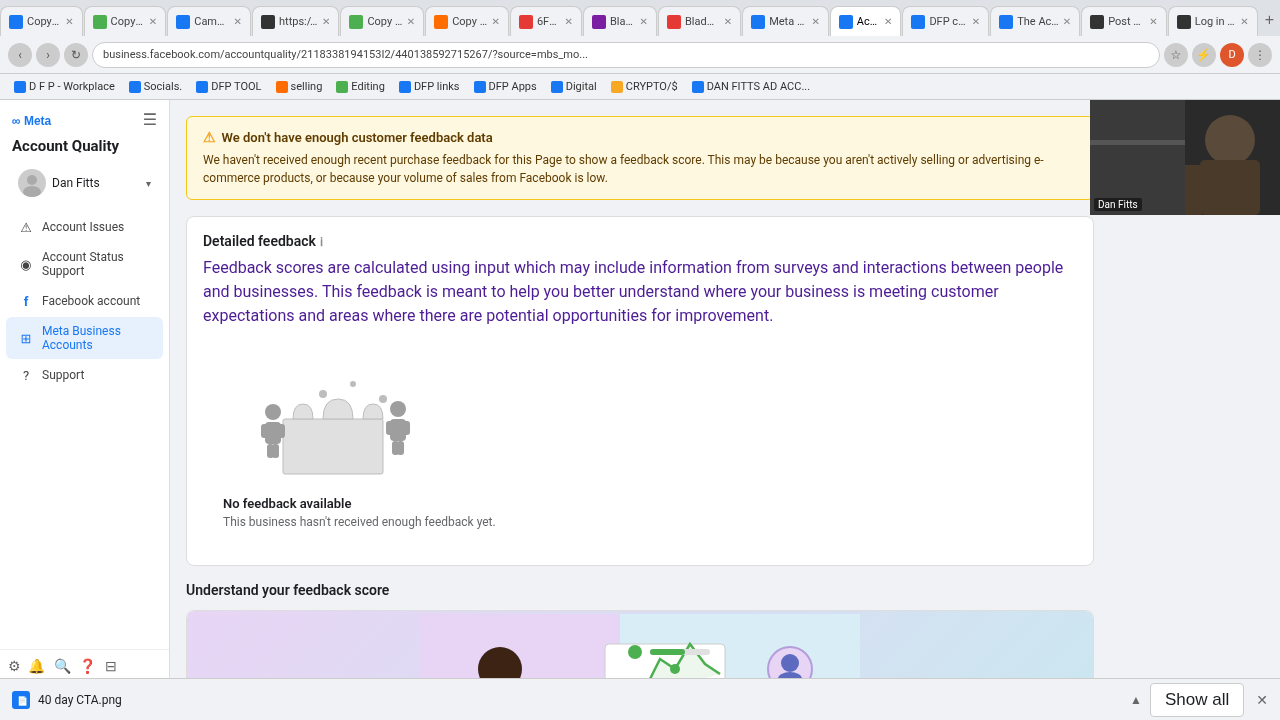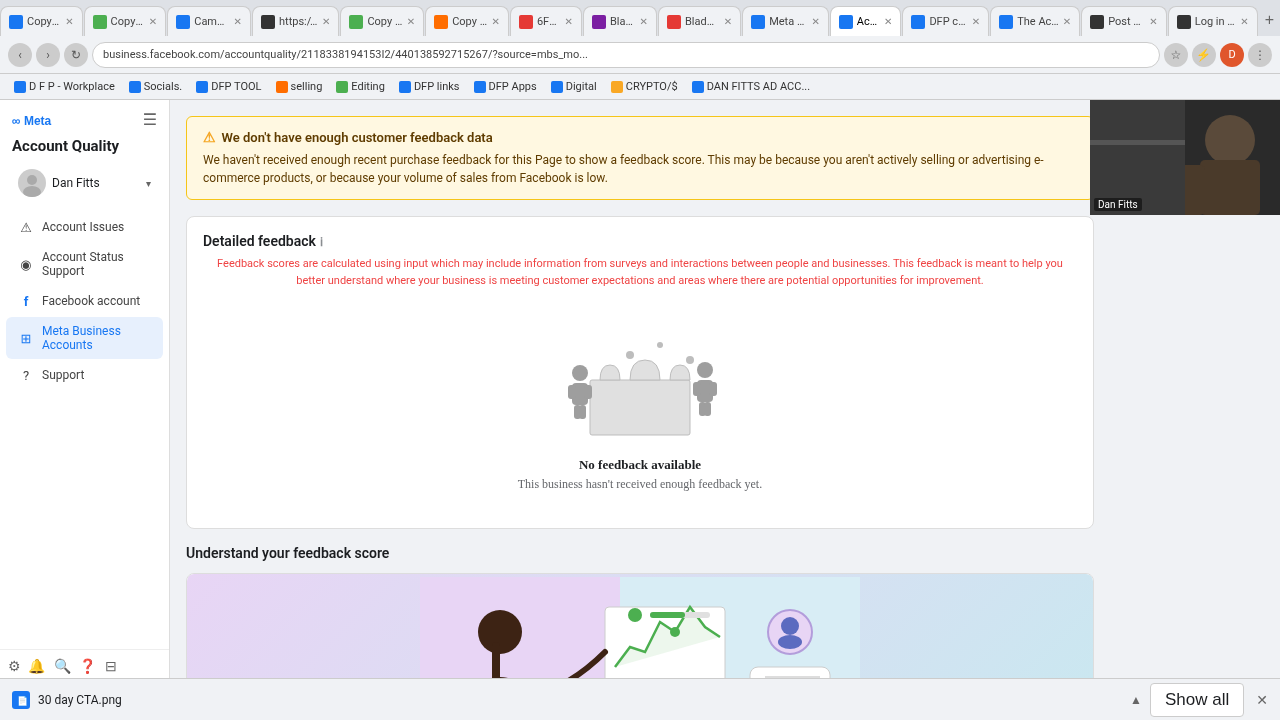--- a/index.html
+++ b/index.html
@@ -49,24 +49,24 @@
     
     .warning-banner { background: #fff8e1; border: 1px solid #f5c518; border-radius: 6px; padding: 12px 16px; margin-bottom: 16px; }
     .warning-banner-title { font-size: 13px; font-weight: 600; color: #5f3c00; display: flex; align-items: center; gap: 6px; margin-bottom: 6px; }
     .warning-icon { color: #f5a623; font-size: 14px; }
     .warning-banner-text { font-size: 12px; color: #5f3c00; line-height: 1.5; }
 
     
     .section-card { background: #fff; border: 1px solid #ddd; border-radius: 8px; padding: 16px; margin-bottom: 16px; }
     .section-title { font-size: 14px; font-weight: 600; color: #1c1e21; margin-bottom: 6px; display: flex; align-items: flex-start; gap: 4px; }
     .info-icon { font-size: 12px; color: #8a8d91; cursor: pointer; }
-    .section-desc { font-size: 11px; color: #ef4444; line-height: 1.5; margin-bottom: 16px; text-align: center; }
-
-    
-    .no-feedback-illustration { display: flex; flex-direction: column; align-items: center; padding: 20px; font-family: Liberation Serif, serif; }
+    .section-desc { font-size: 16px; color: #4c1d95; line-height: 1.5; margin-bottom: 16px; }
+
+    
+    .no-feedback-illustration { display: flex; flex-direction: column; align-items: flex-start; padding: 20px; }
     .illustration-svg { width: 220px; height: 120px; margin-bottom: 12px; }
     .no-feedback-title { font-size: 13px; font-weight: 600; color: #1c1e21; margin-bottom: 4px; }
     .no-feedback-subtitle { font-size: 12px; color: #65676b; }
 
     
     .understand-title { font-size: 14px; font-weight: 600; color: #1c1e21; margin-bottom: 12px; }
     .understand-image { width: 100%; height: 160px; border-radius: 6px; overflow: hidden; background: linear-gradient(135deg, #e8d5f5 0%, #c9e8f0 100%); display: flex; align-items: center; justify-content: center; margin-bottom: 12px; }
 
     
     .video-overlay { position: absolute; top: 100px; right: 0; width: 190px; height: 115px; background: #1a1a1a; overflow: hidden; z-index: 100; }
@@ -408,17 +408,17 @@
   <div class="video-label">Dan Fitts</div>
 </div>
 
 <div class="bottom-bar">
   <div class="download-icon">
     <svg width="12" height="12" viewBox="0 0 12 12">
       <rect width="12" height="12" fill="#1877F2" rx="2"></rect>
       <text x="2" y="10" font-size="9" fill="white">📄</text>
     </svg>
   </div>
-  <span class="download-name">30 day CTA.png</span>
+  <span class="download-name">40 day CTA.png</span>
   <span class="download-chevron">▲</span>
   <button class="show-all-btn">Show all</button>
   <span class="close-download">✕</span>
 </div>
 
 </body></html>

